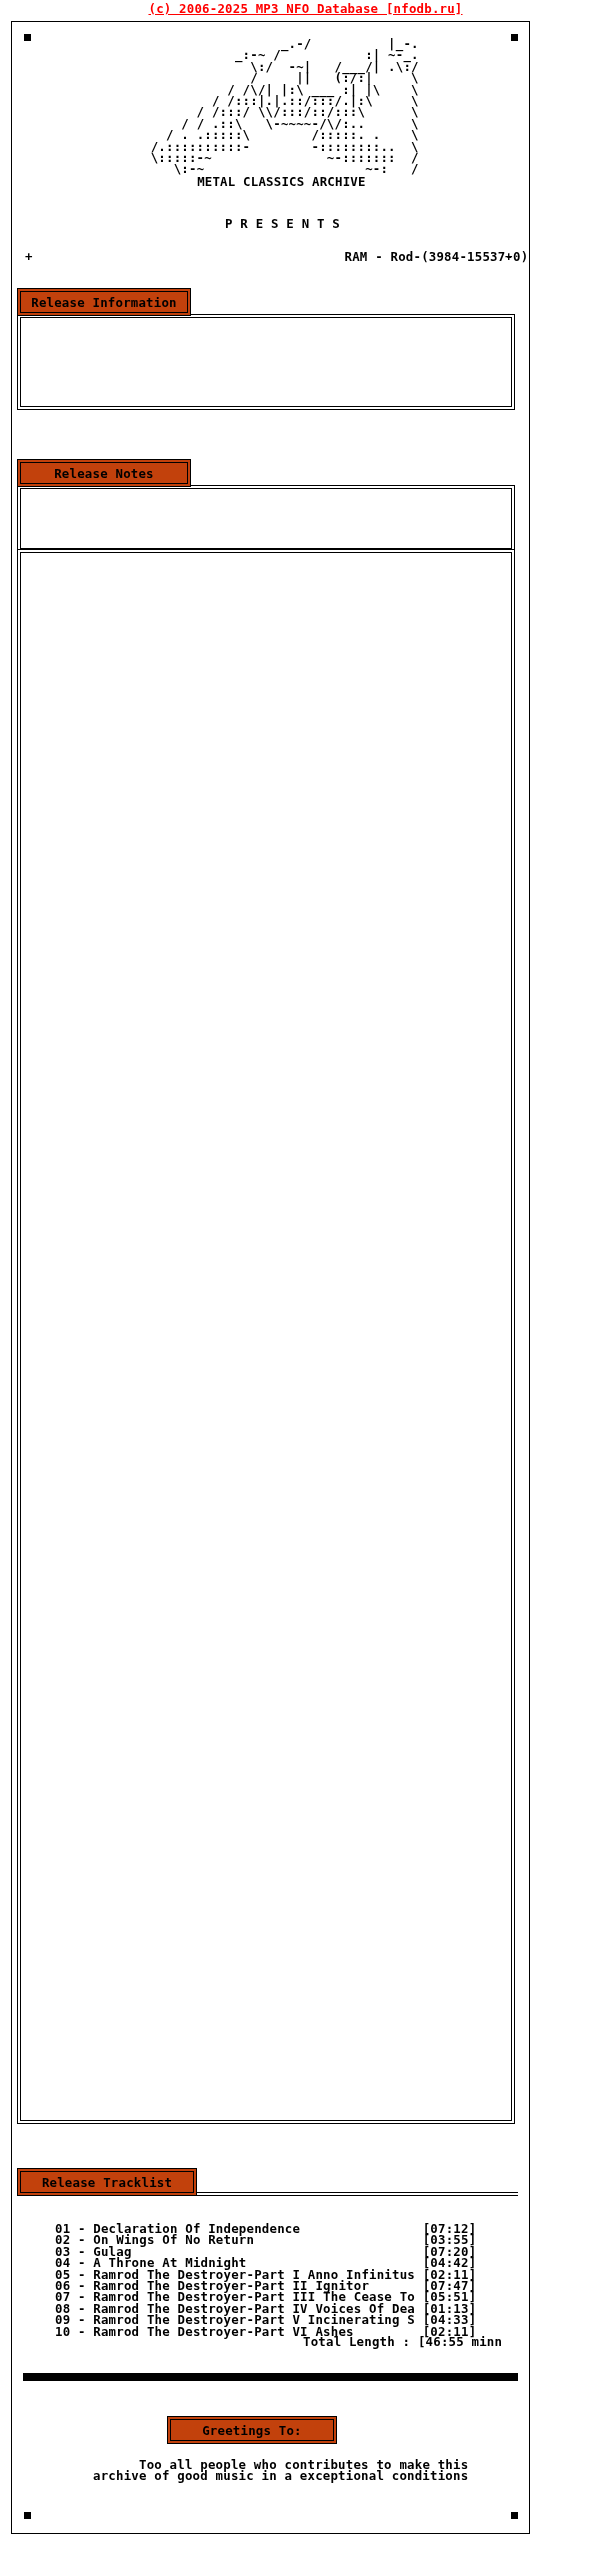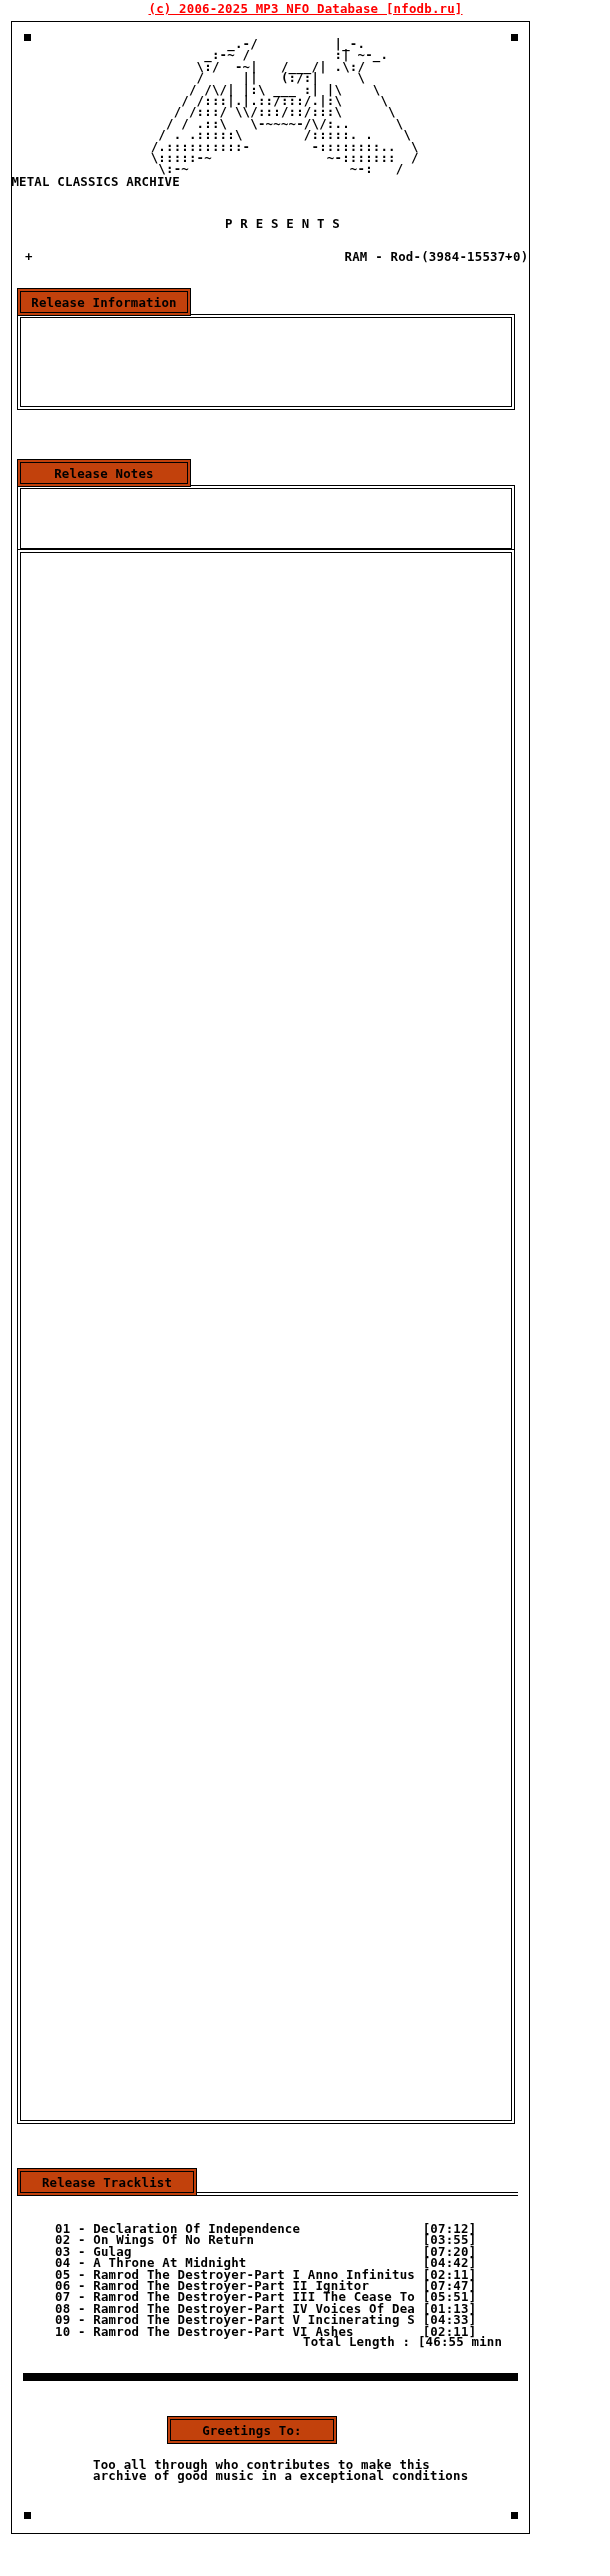--- a/index.html
+++ b/index.html
@@ -1,32 +1,32 @@
 <!DOCTYPE html>
 <html><head>
 <meta charset="utf-8">
 <style>
   html,body { margin:0; padding:0; }
   body {
     width:611px; height:2576px; position:relative; background:#ffffff;
     font-family:"DejaVu Sans Mono", monospace; font-weight:bold; color:#000;
   }
   .mono, pre { font:bold 12.4px/11.4px "DejaVu Sans Mono", monospace; letter-spacing:0.2px; }
-  pre { margin:0; white-space:pre; }
+  pre { margin:0; white-space:pre;text-align:right; }
   .abs { position:absolute; }
 
   .copyright { top:2.9px; left:0; width:611px; text-align:center; color:#ff0000;text-decoration:underline; }
 
   .outer-box { left:11.4px; top:21px; width:517px; height:2511px; border:1.9px solid #000; }
   .sq { width:6.7px; height:6.7px; background:#000; }
   .sq-tl { left:24px; top:34px; }  .sq-tr { left:511px; top:34px; }
   .sq-bl { left:24px; top:2512px; } .sq-br { left:511px; top:2512px; }
 
   .art { left:143px; top:38px; }
-  .archive-name { left:11.4px; top:176px; width:540px; text-align:left; }
+  .archive-name { left:11.4px; top:176px; width:540px; text-align:center; }
   .presents { left:24px; top:218px; width:517px; text-align:center; }
   .plus-l { left:25px; top:251px; }
   .plus-r { left:505px; top:251px; }
   .release-title { left:11.4px; top:251px; width:517px; text-align:right; }
 
   .tab { border:4.8px double #000; background:#c2410c; text-align:center; padding:4.8px 0 3.8px 0; z-index:2; }
   .box { border:4.8px double #000; background:#fff; z-index:1; }
 
   #tab-info  { left:17px; top:288px; width:166px; }
   #info-box  { left:17px; top:314px; width:490px; height:88px; }
@@ -244,15 +244,15 @@
 05 - Ramrod The Destroyer-Part I Anno Infinitus [02:11]
 06 - Ramrod The Destroyer-Part II Ignitor       [07:47]
 07 - Ramrod The Destroyer-Part III The Cease To [05:51]
 08 - Ramrod The Destroyer-Part IV Voices Of Dea [01:13]
 09 - Ramrod The Destroyer-Part V Incinerating S [04:33]
 10 - Ramrod The Destroyer-Part VI Ashes         [02:11]</pre>
 <div class="abs mono" id="total-length">Total Length : [46:55 minn</div>
 <div class="abs" id="tracklist-bar"></div>
 
 <div class="abs mono tab" id="greetings-box">Greetings To:</div>
-<pre class="abs" id="greetings-text">Too all through who contributes to make this
+<pre class="abs" id="greetings-text">Too all people who contributes to make this
 archive of good music in a exceptional conditions</pre>
 
 
 </body></html>

